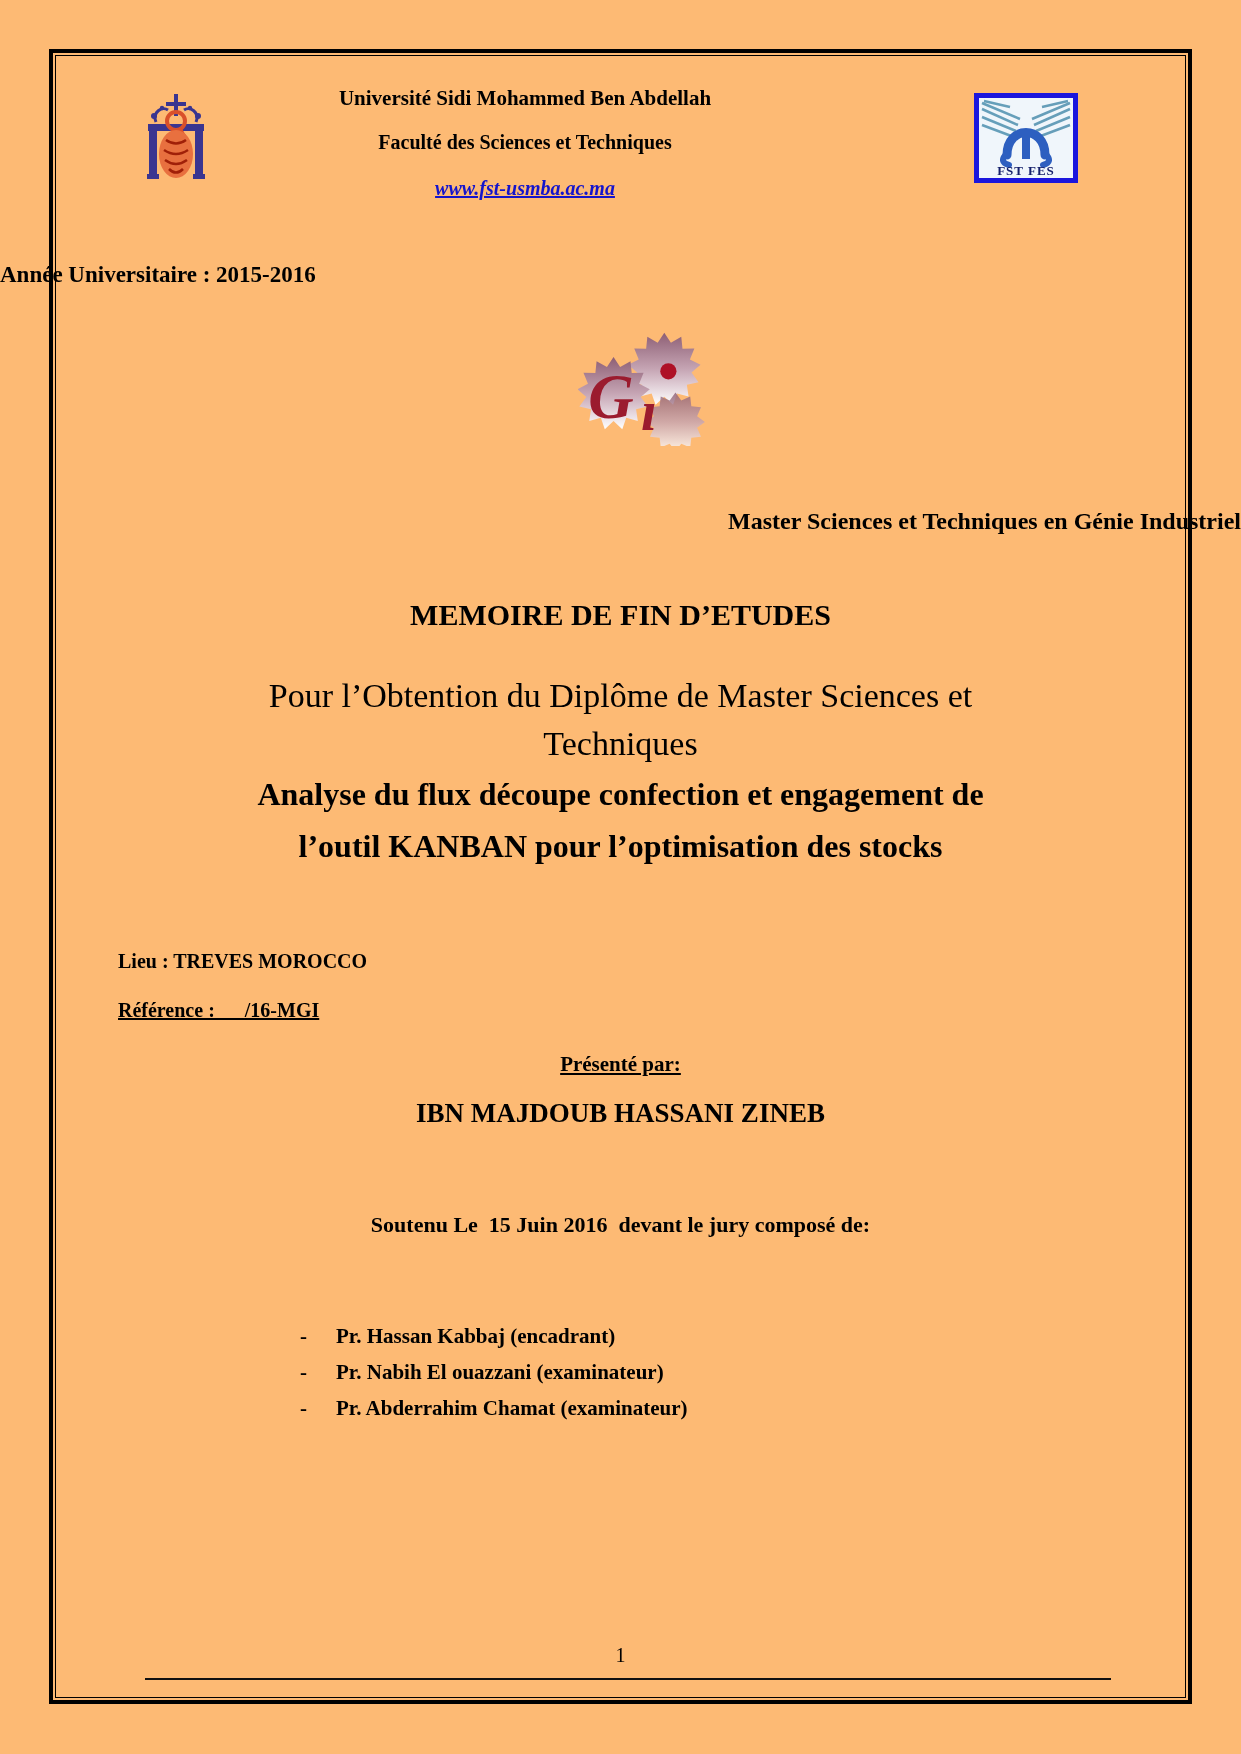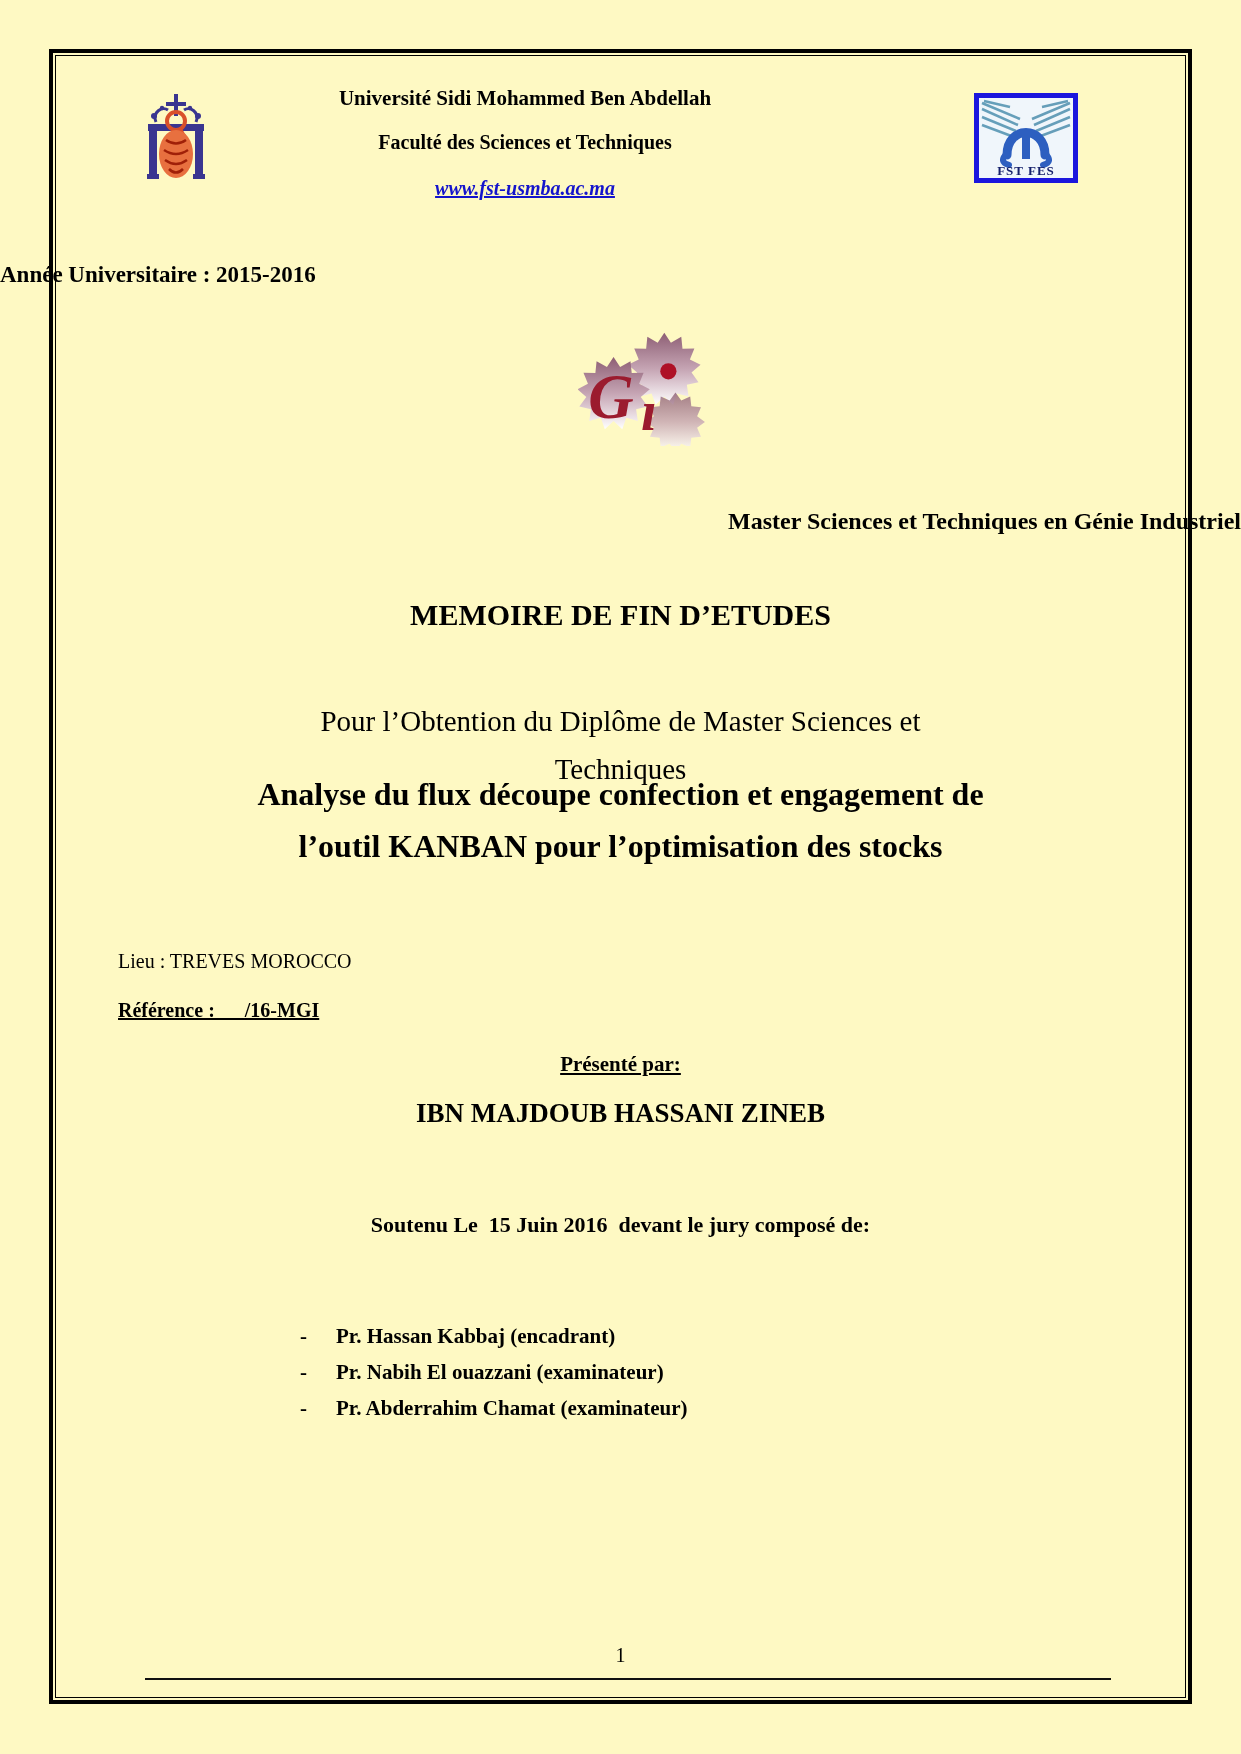--- a/index.html
+++ b/index.html
@@ -1,19 +1,19 @@
 <!DOCTYPE html>
 <html><head>
 <meta charset="utf-8">
 <style>
   html,body{margin:0;padding:0;background:#ffffff;}
   .page{
     position:relative;
     width:1241px;height:1754px;
-    background:#fef9c3;
+    background:#fdba74;
     font-family:"Liberation Serif","DejaVu Serif",serif;
     color:#000;
     overflow:hidden;
   }
   
   .page-border{
     position:absolute;left:49px;top:49px;right:49px;bottom:50px;
     border:4px solid #000;
   }
   .page-border-inner{
@@ -31,24 +31,24 @@
   .header-line2{font-size:20px;font-weight:bold;line-height:24px;margin-top:20px;}
   .header-web{font-size:20px;font-weight:bold;font-style:italic;line-height:24px;margin-top:22px;color:#1414cc;text-decoration:underline;cursor:pointer;}
   .fst-logo{left:974px;top:93px;width:104px;height:90px;}
 
   .annee{top:262px;left:0;width:982px;font-size:23px;font-weight:bold;}
 
   .gi-logo{left:578px;top:328px;width:132px;height:118px;}
 
   .program{top:508px;font-size:24px;font-weight:bold;text-align:right;}
   .memoire{top:598px;font-size:30px;font-weight:bold;}
-  .subtitle{top:672px;font-size:29px;line-height:48px;margin-top:25px;}
+  .subtitle{top:672px;font-size:34px;line-height:48px;}
   .thesis-title{top:768px;font-size:32px;font-weight:bold;line-height:52px;}
 
-  .lieu{top:950px;left:118px;font-size:20px;font-weight:normal;}
+  .lieu{top:950px;left:118px;font-size:20px;font-weight:bold;}
   .reference{top:999px;left:118px;font-size:20px;font-weight:bold;text-decoration:underline;}
   .presente{top:1052px;font-size:21px;font-weight:bold;}
   .presente span{text-decoration:underline;}
   .author{top:1098px;font-size:27px;font-weight:bold;}
   .soutenu{top:1212px;font-size:22px;font-weight:bold;}
 
   .jury{top:1318px;left:300px;font-size:21px;font-weight:bold;}
   .jury-item{display:flex;line-height:36px;}
   .jury-bullet{width:36px;font-weight:bold;}
 

